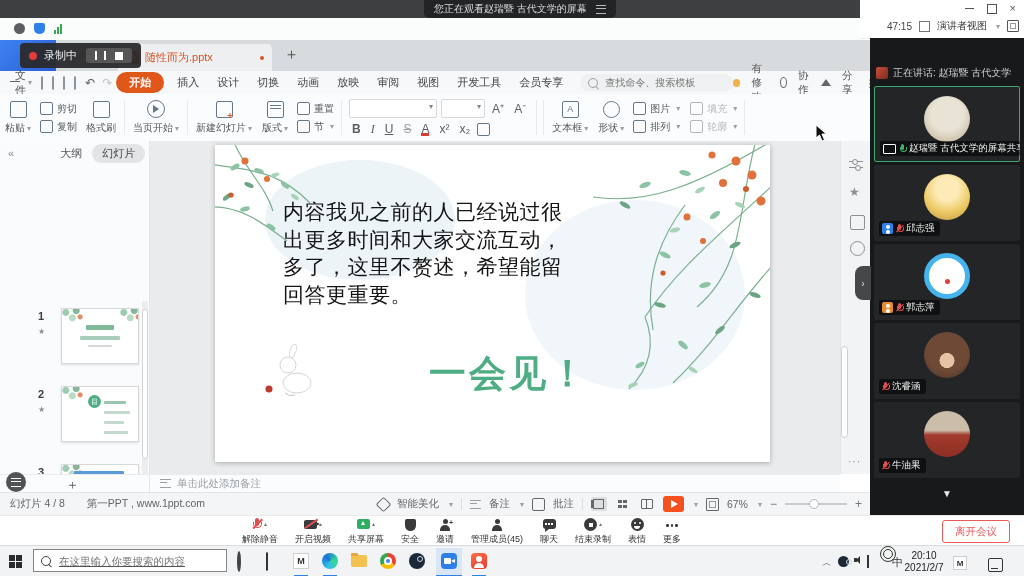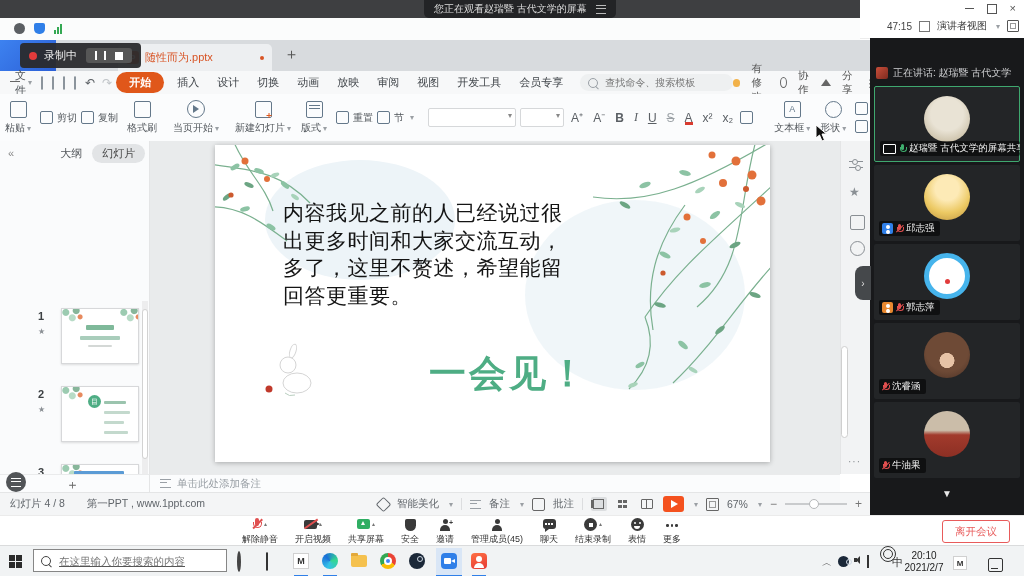--- a/index.html
+++ b/index.html
@@ -72,21 +72,21 @@
   .cloud{width:13px;height:8px;background:#f2b24a;border-radius:6px;position:relative;}
   .pers{width:9px;height:9px;border-radius:50%;border:1.3px solid #666;position:relative;}
   .share-ar{width:0;height:0;border-left:5px solid transparent;border-right:5px solid transparent;border-bottom:7px solid #666;}
 
   
   #toolbar{position:absolute;left:0;top:94px;width:870px;height:47px;background:#fbfcfd;border-bottom:1px solid #e5e6e7;
     display:flex;align-items:stretch;overflow:hidden;}
   .tb-div{width:1px;background:#e9eaeb;margin:6px 3px;}
   .tb-big{display:flex;flex-direction:column;align-items:center;justify-content:center;gap:3px;
     font-size:10px;color:#51565b;padding:0 5px;white-space:nowrap;}
-  .tb-mini{display:flex;flex-direction:row;justify-content:center;gap:4px;font-size:10px;color:#51565b;padding:0 4px;}
+  .tb-mini{display:flex;flex-direction:column;justify-content:center;gap:4px;font-size:10px;color:#51565b;padding:0 4px;}
   .tb-mini .r{display:flex;align-items:center;gap:4px;white-space:nowrap;}
   .gi{width:15px;height:15px;border:1.4px solid #64788a;border-radius:2px;position:relative;}
   .gi.small{width:11px;height:11px;}
   .gi.lines::after{content:"";position:absolute;left:2px;right:2px;top:3px;height:1px;background:#64788a;box-shadow:0 3px 0 #64788a;}
   .gi.plus::after{content:"＋";position:absolute;right:-3px;bottom:-5px;font-size:9px;color:#e0571a;font-weight:bold;}
   .playc{width:16px;height:16px;border:1.4px solid #64788a;border-radius:50%;position:relative;}
   .playc::after{content:"";position:absolute;left:5px;top:4px;border-left:6px solid #64788a;border-top:4px solid transparent;border-bottom:4px solid transparent;}
   .combo{width:86px;height:17px;border:1px solid #d6d8da;background:#fff;border-radius:2px;position:relative;}
   .combo.sm{width:42px;}
   .combo::after{content:"▾";position:absolute;right:3px;top:2px;font-size:8px;color:#888;}
@@ -123,21 +123,21 @@
   #vscroll-p .th{position:absolute;left:0;top:8px;width:6px;height:150px;background:#fff;border:1px solid #d2d2d2;border-radius:3px;box-sizing:border-box;}
   #panel-bottom{position:absolute;left:0;top:474px;width:150px;height:18px;background:#fbfcfd;border-top:1px solid #eaebec;border-right:1px solid #e4e5e6;box-sizing:border-box;}
   #grid-btn{position:absolute;left:6px;top:-3px;width:20px;height:20px;border-radius:50%;background:#515457;display:flex;align-items:center;justify-content:center;}
   #grid-btn .hamburger{border-color:#fff;}
   #grid-btn .hamburger::after{background:#fff;}
   #add-slide{position:absolute;left:66px;top:1px;font-size:13px;color:#666;}
 
   
   #canvas{position:absolute;left:150px;top:141px;width:690px;height:333px;background:#e9ebec;}
   #slide{position:absolute;left:65px;top:4px;width:555px;height:317px;background:#fff;box-shadow:0 1px 5px rgba(0,0,0,.28);overflow:hidden;}
-  .slide-body{position:absolute;left:68px;top:54px;font-family:Liberation Sans, sans-serif;
+  .slide-body{position:absolute;left:68px;top:54px;font-family:Liberation Serif, serif;
     font-size:21px;line-height:27.5px;color:#141414;letter-spacing:.5px;white-space:nowrap;}
   .farewell{position:absolute;left:214px;top:204px;font-family:"DejaVu Serif","Liberation Serif",serif;
     font-size:37px;color:#4ead84;font-weight:600;letter-spacing:3px;}
 
   
   #right-rail{position:absolute;left:840px;top:141px;width:30px;height:333px;background:#f2f3f4;border-left:1px solid #e4e5e6;box-sizing:border-box;}
   .rr-ic{position:absolute;left:9px;width:13px;height:13px;border:1.3px solid #8a8f94;border-radius:2px;}
   .rr-ic.round{border-radius:50%;}
   .rr-star{position:absolute;left:8px;color:#8a8f94;font-size:12px;}
   .rr-sliders{position:absolute;left:8px;width:14px;height:10px;

